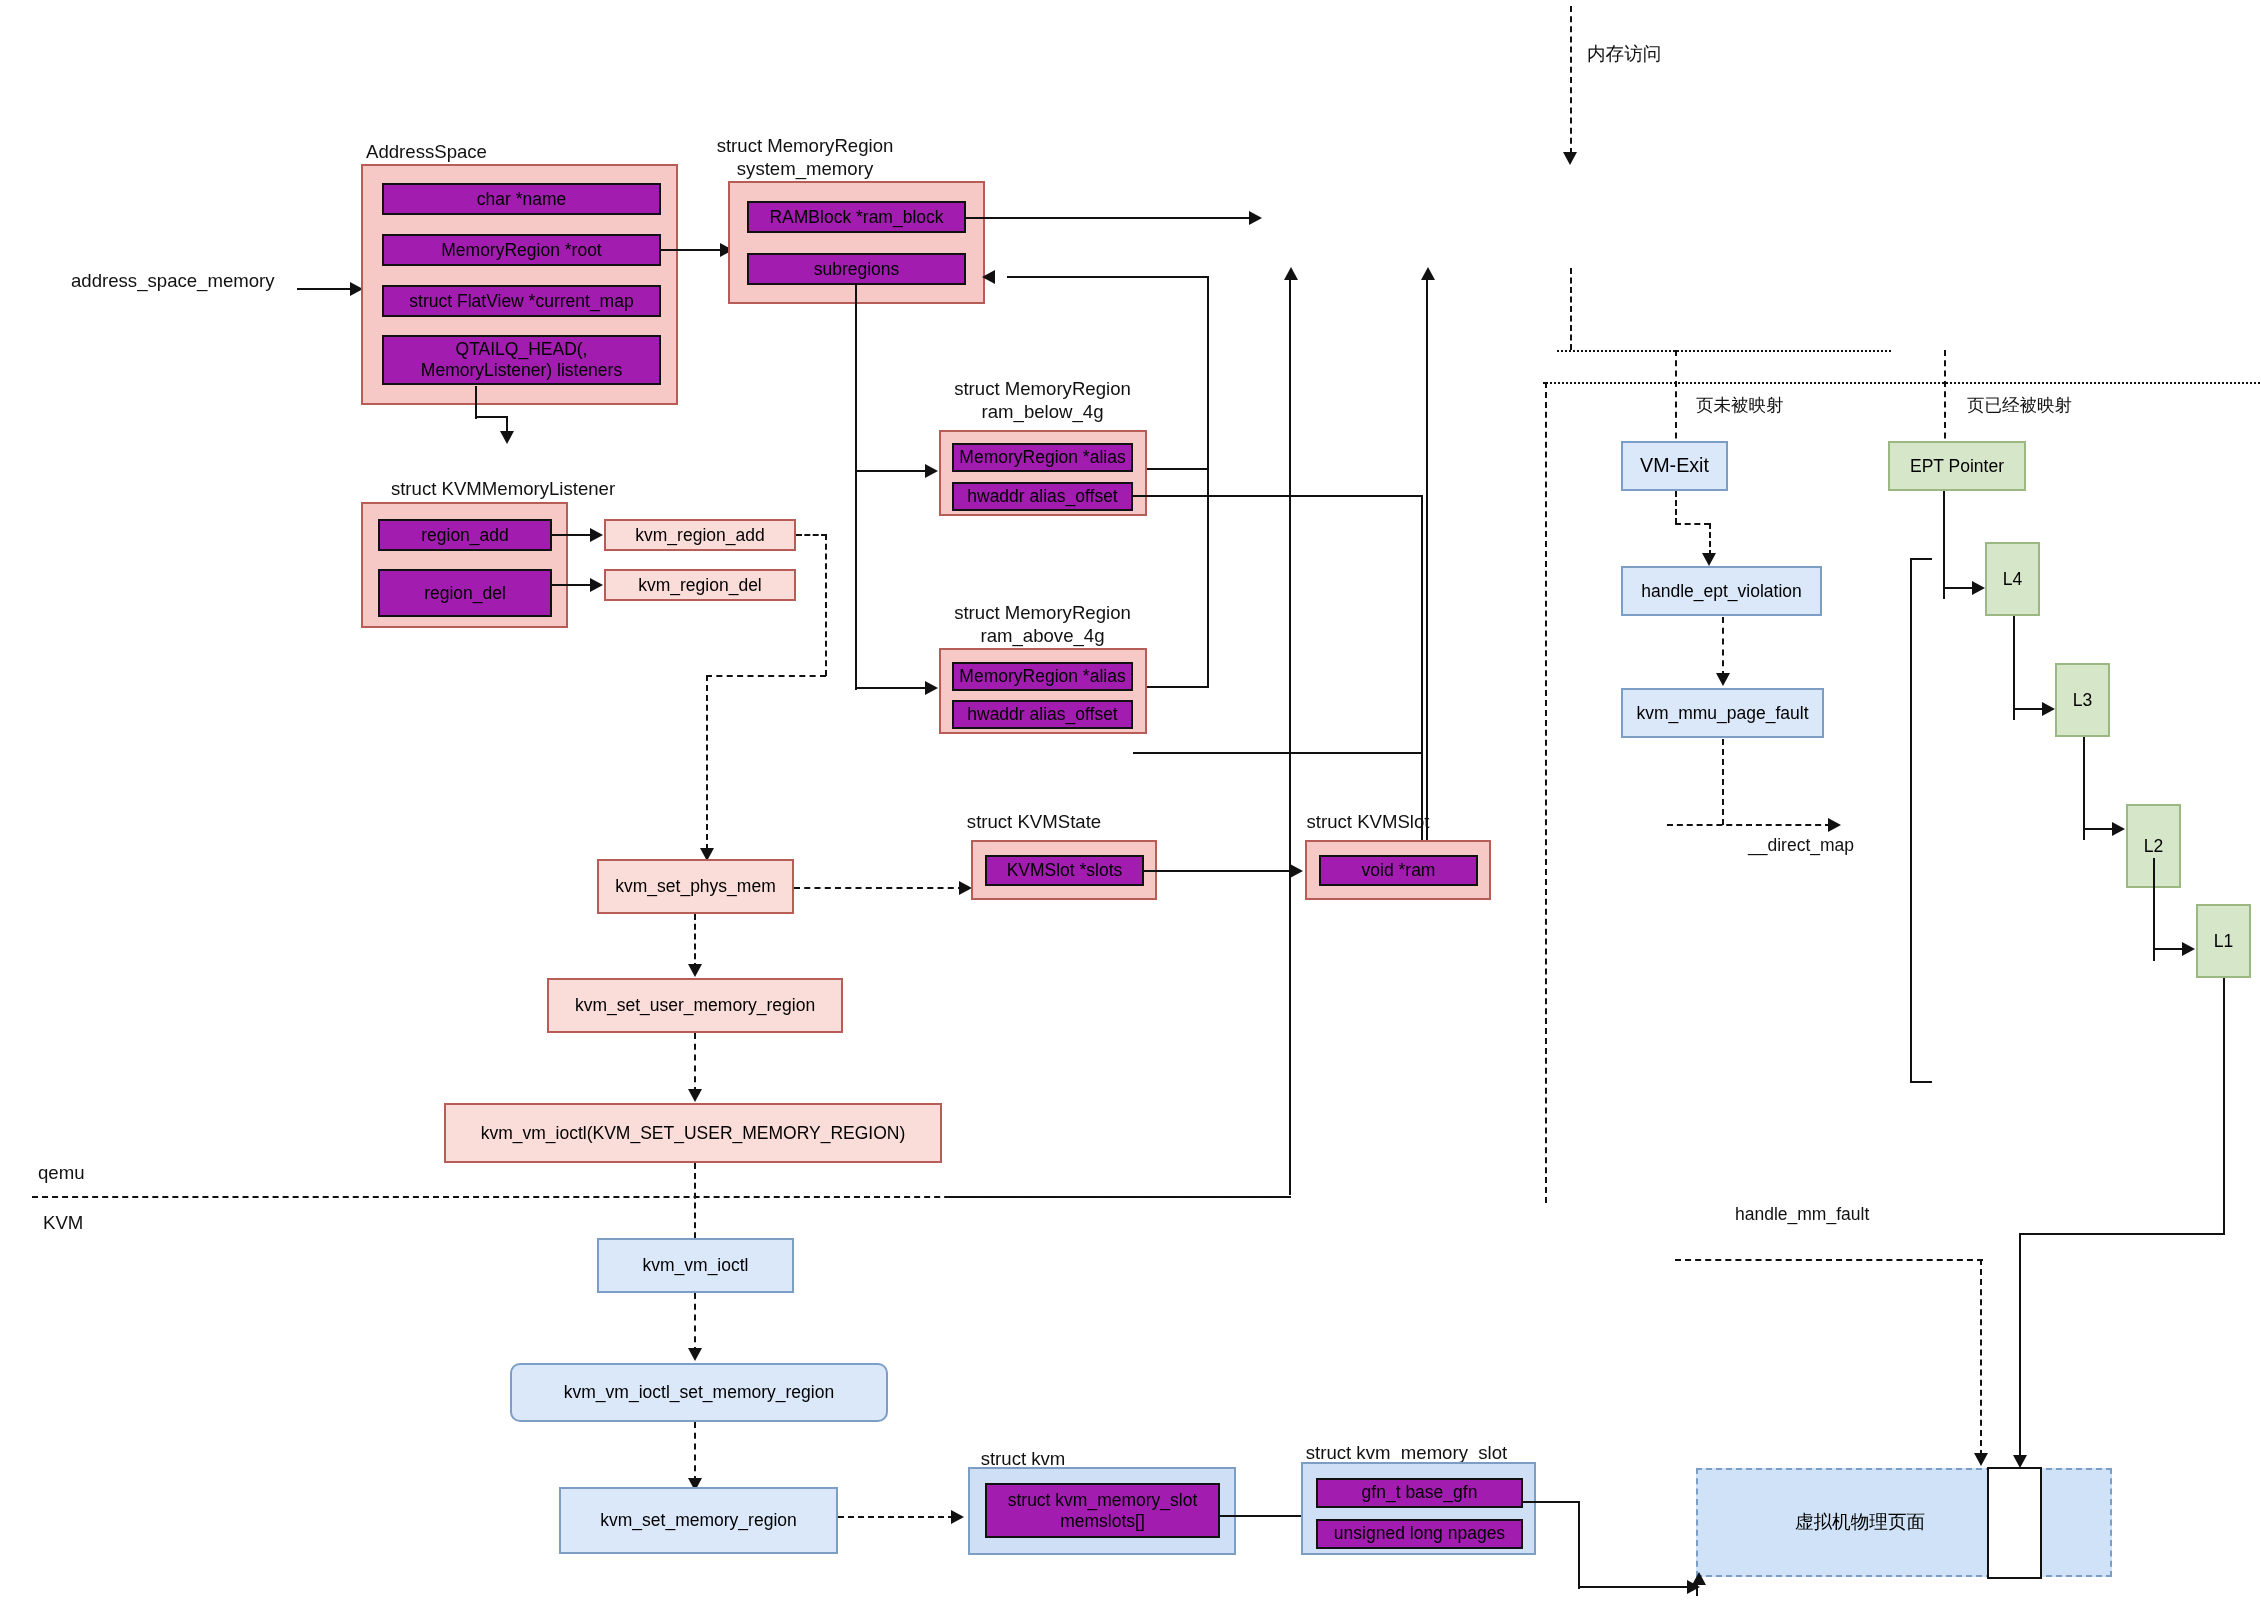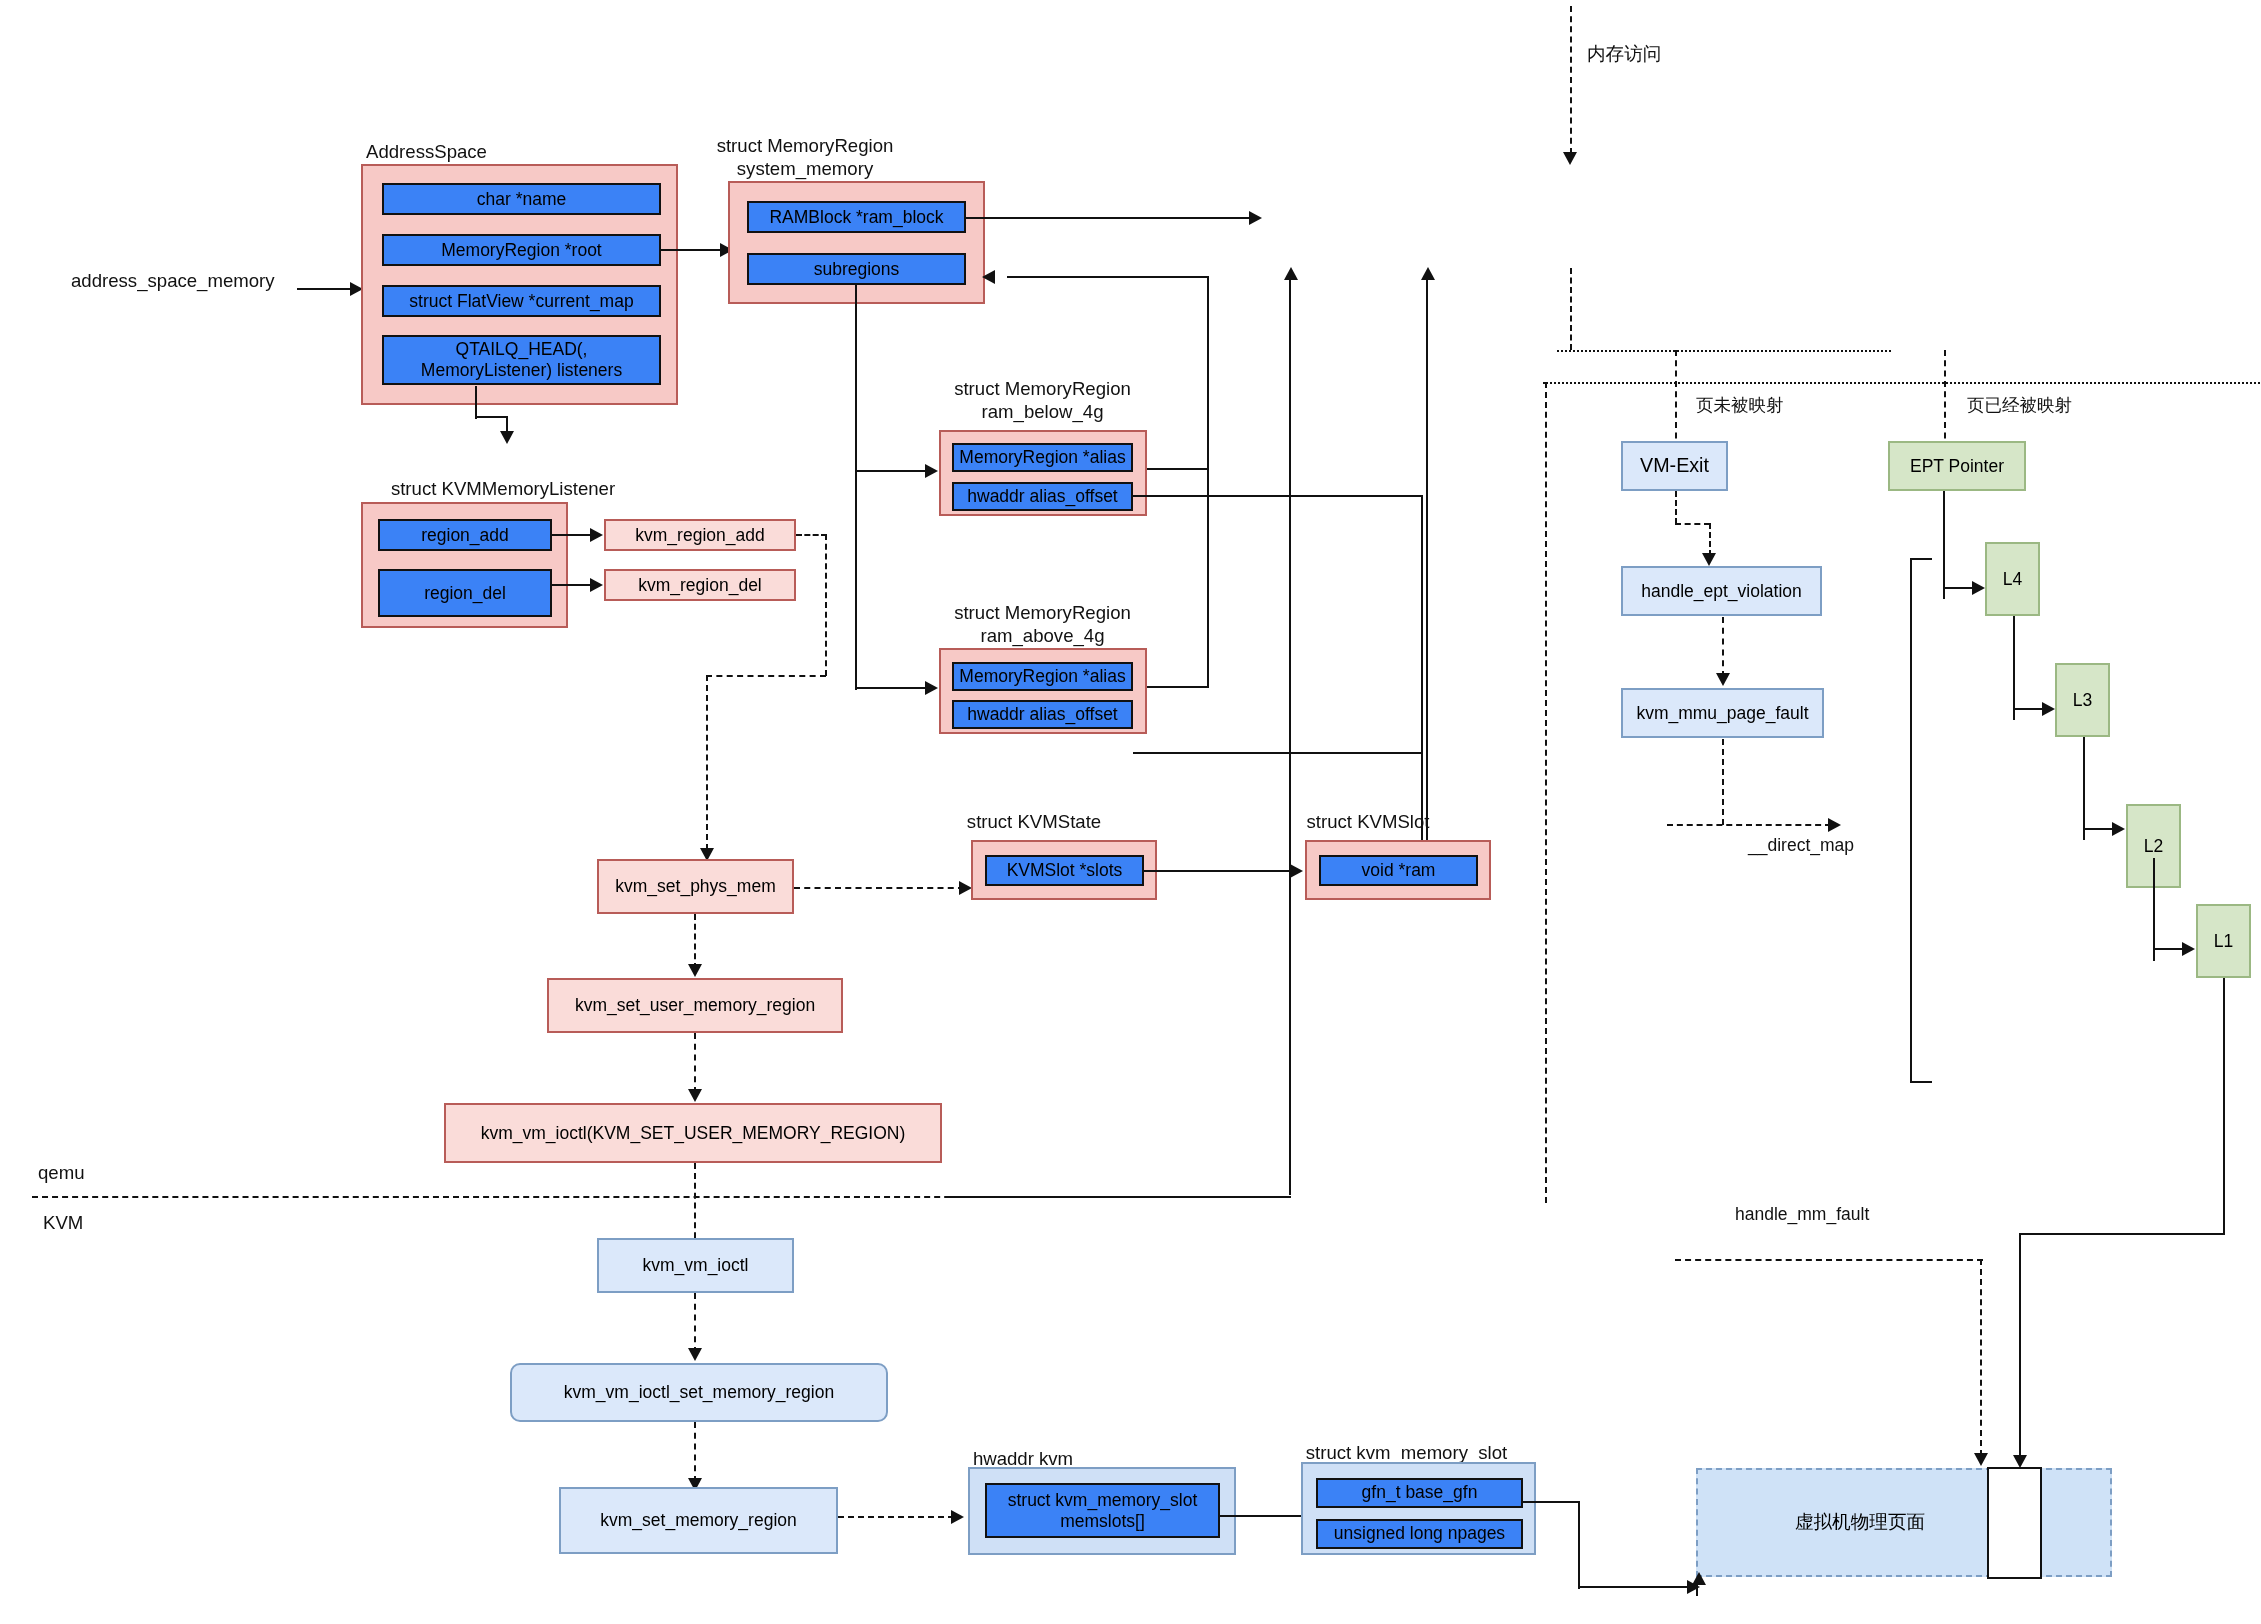--- a/index.html
+++ b/index.html
@@ -8,21 +8,21 @@
 
   
   .box{position:absolute;box-sizing:border-box;display:flex;align-items:center;
        justify-content:center;text-align:center;line-height:1.2;}
 
   
   .pink-outer{background:#f7c9c6;border:2.2px solid #b85c58;}
   
   .pink-plain{background:#fadcd9;border:2.2px solid #b85c58;}
   
-  .field{background:#3b82f6;border:2.7px solid #111;}
+  .field{background:#a21caf;border:2.7px solid #111;}
   
   .blue-plain{background:#dbe8fa;border:2.2px solid #7d9ec4;}
   .blue-outer{background:#cfe0f6;border:2.2px solid #7d9ec4;}
   
   .green-plain{background:#d6e6c8;border:2.2px solid #9bb883;}
   
   .dashed-blue{background:#cfe2f7;border:2.2px dashed #7d9ec4;}
   .white-page{background:#ffffff;border:2.7px solid #111;}
 
   
@@ -191,21 +191,21 @@
   <div class="dash-v" style="left:694px;top:1293px;height:60px;"></div>
   <div class="ar ar-d" style="left:688px;top:1348px;"></div>
   <div class="box blue-plain fs32" style="left:510px;top:1363px;width:378px;height:59px;border-radius:10px;">kvm_vm_ioctl_set_memory_region</div>
   <div class="dash-v" style="left:694px;top:1422px;height:60px;"></div>
   <div class="ar ar-d" style="left:688px;top:1478px;"></div>
   <div class="box blue-plain fs32" style="left:559px;top:1487px;width:279px;height:67px;">kvm_set_memory_region</div>
 
   <div class="dash-h" style="left:838px;top:1516px;width:116px;"></div>
   <div class="ar ar-r" style="left:951px;top:1510px;"></div>
 
-  <div class="caption" style="left:941px;top:1447px;width:164px;">hwaddr kvm</div>
+  <div class="caption" style="left:941px;top:1447px;width:164px;">struct kvm</div>
   <div class="box blue-outer" style="left:968px;top:1467px;width:268px;height:88px;"></div>
   <div class="box field fs32" style="left:985px;top:1483px;width:235px;height:55px;white-space:pre-line;">struct kvm_memory_slot
 memslots[]</div>
 
   <div class="ln h" style="left:1220px;top:1515px;width:82px;"></div>
   <div class="ar ar-r" style="left:1301px;top:1509px;"></div>
 
   <div class="caption" style="left:1275px;top:1441px;width:263px;">struct kvm_memory_slot</div>
   <div class="box blue-outer" style="left:1301px;top:1462px;width:235px;height:93px;"></div>
   <div class="box field fs32" style="left:1316px;top:1478px;width:207px;height:29.6px;">gfn_t base_gfn</div>

